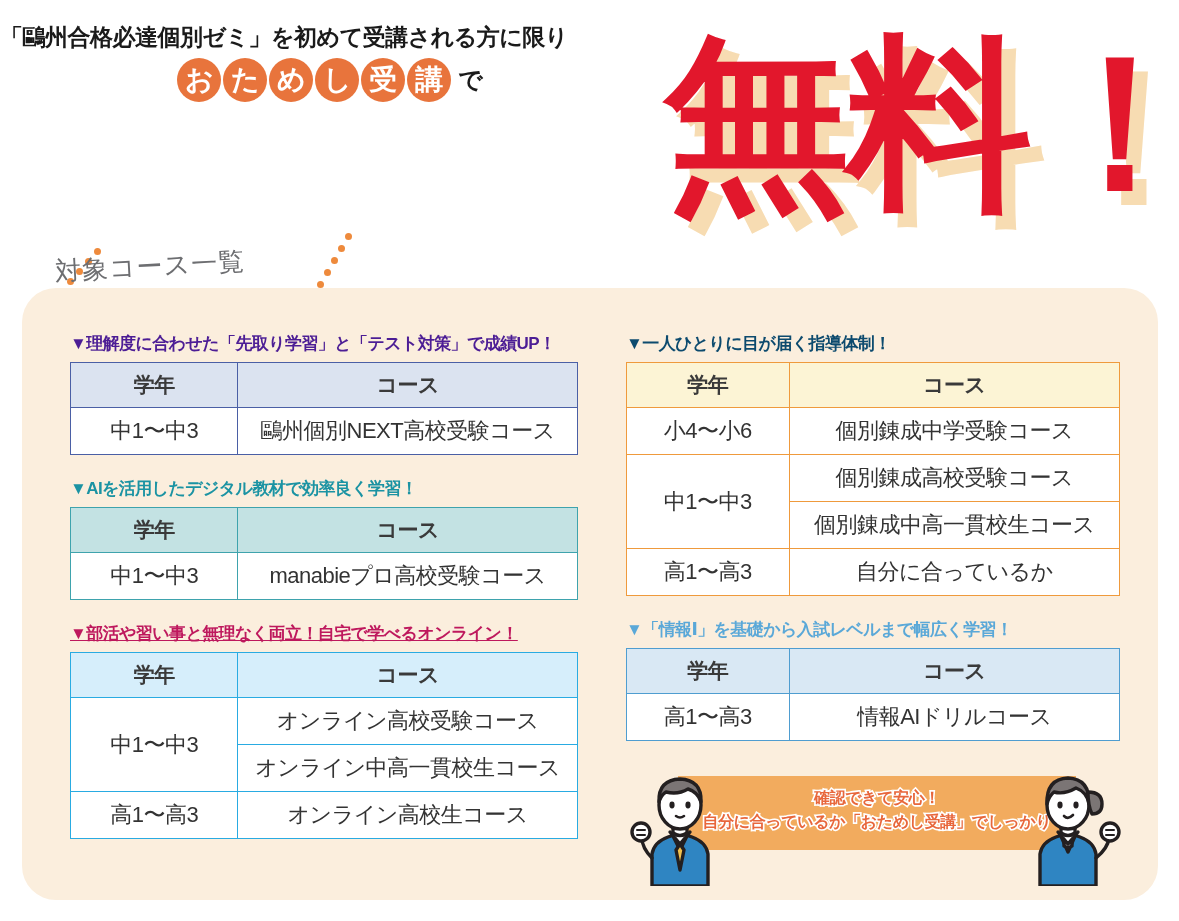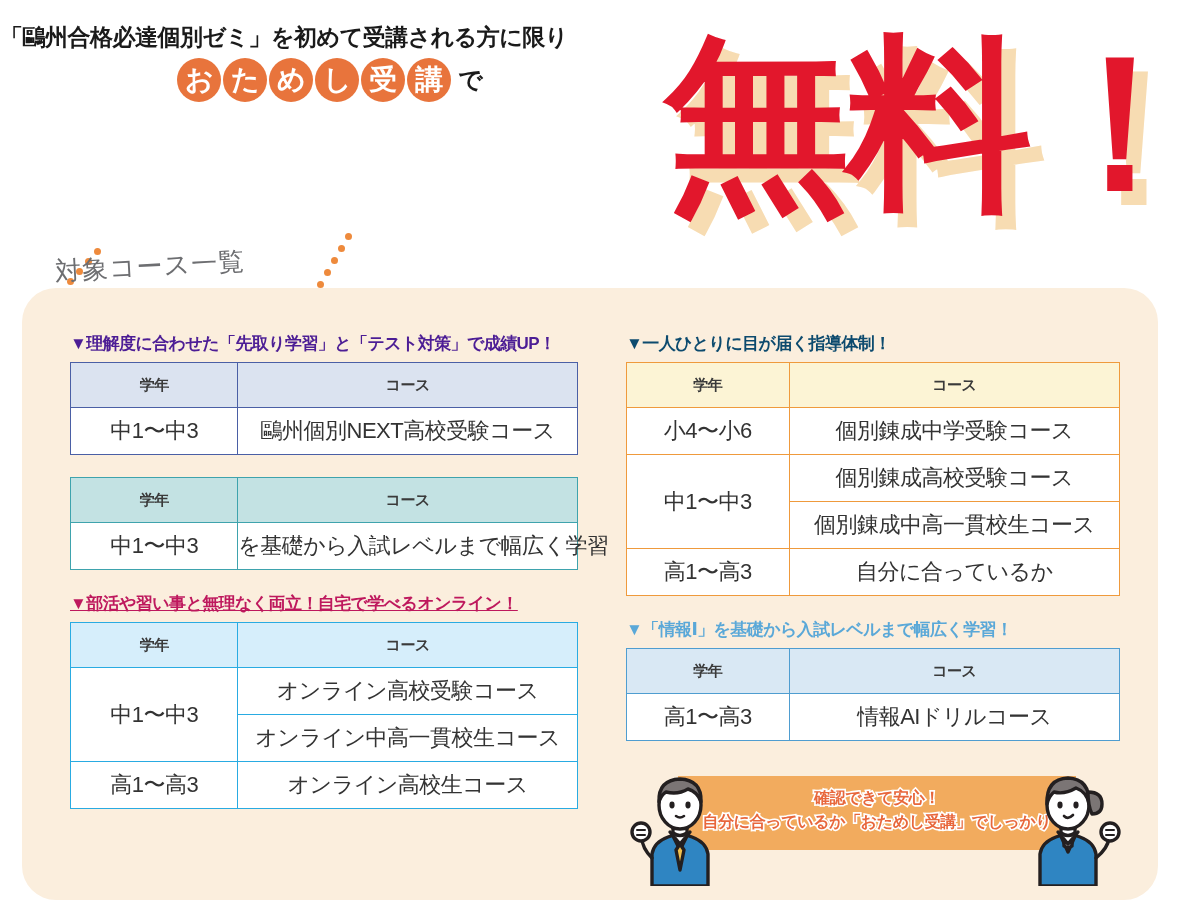--- a/index.html
+++ b/index.html
@@ -209,21 +209,21 @@
     font-weight: 400;
     color: #333333;
     background: #ffffff;
     padding: 0;
     height: 46px;
     letter-spacing: -0.5px;
     white-space: nowrap;
   }
   table.course-table th {
     font-weight: 700;
-    font-size: 15px;
+    font-size: 21px;
     color: #3a3a3a;
     height: 44px;
   }
   col.c-grade { width: 33%; }
   col.c-course { width: 67%; }
 
   
   .t-navy table.course-table th,
   .t-navy table.course-table td { border: 1.6px solid #4a5fa5; }
   .t-navy table.course-table th { background: #dbe3f0; }
@@ -349,33 +349,34 @@
           </tr>
           <tr>
             <td>中1〜中3</td>
             <td>鷗州個別NEXT高校受験コース</td>
           </tr>
         </tbody>
       </table>
     </div>
 
     <div class="block t-teal">
+      <div class="block-heading">▼AIを活用したデジタル教材で効率良く学習！</div>
       <table class="course-table">
         <colgroup>
             <col class="c-grade">
             <col class="c-course">
           </colgroup>
         <tbody>
           <tr>
             <th>学年</th>
             <th>コース</th>
           </tr>
           <tr>
             <td>中1〜中3</td>
-            <td>を基礎から入試レベルまで幅広く学習</td>
+            <td>manabieプロ高校受験コース</td>
           </tr>
         </tbody>
       </table>
     </div>
 
     <div class="block t-blue">
       <div class="block-heading">▼部活や習い事と無理なく両立！自宅で学べるオンライン！</div>
       <table class="course-table">
         <colgroup>
             <col class="c-grade">

